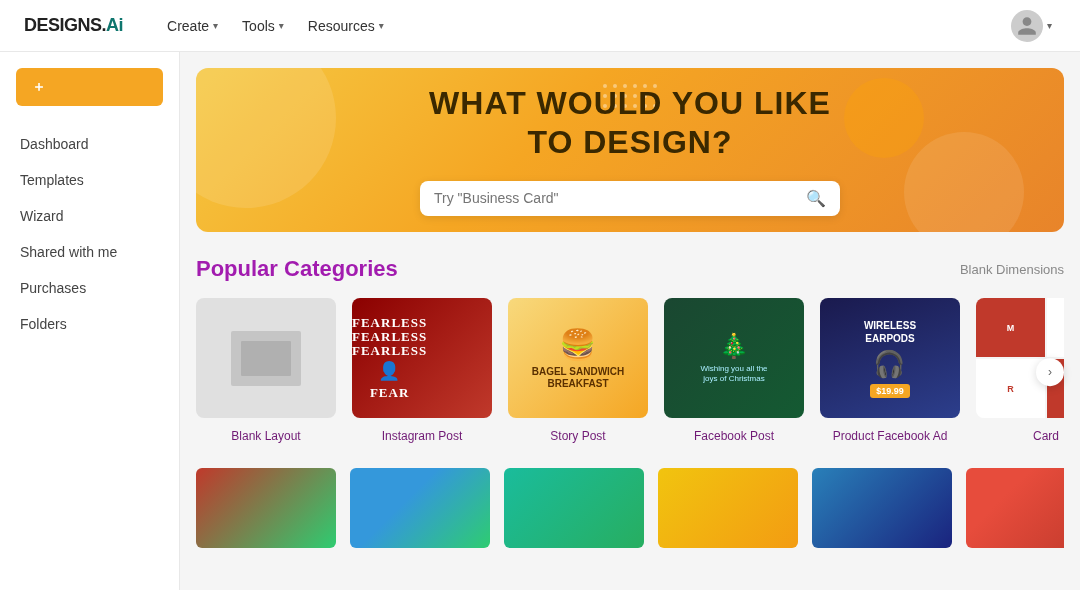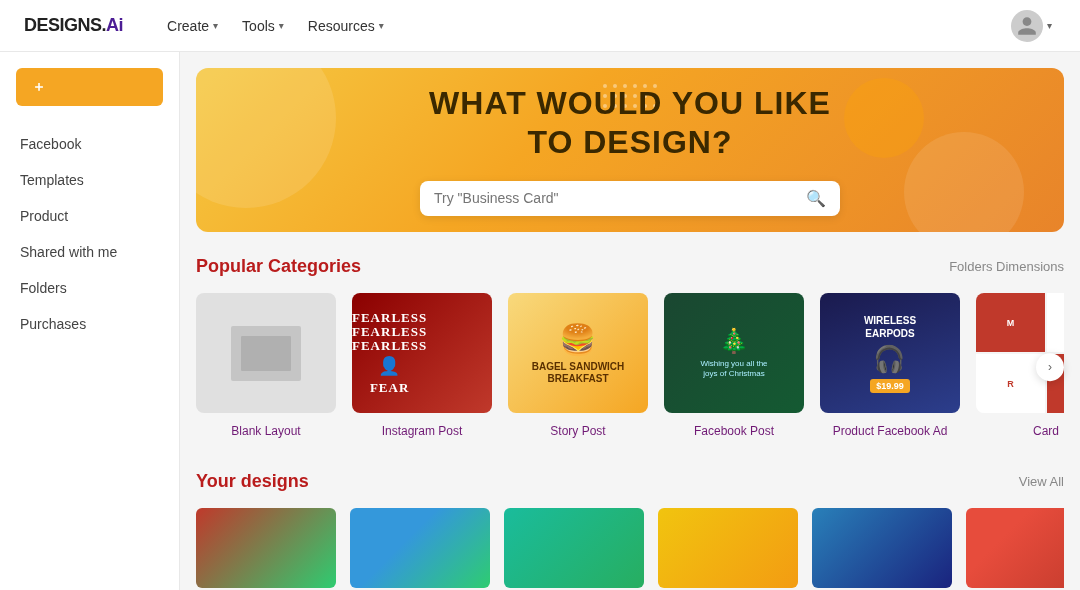--- a/index.html
+++ b/index.html
@@ -6,21 +6,21 @@
     body { font-family: 'Segoe UI', Arial, sans-serif; background: #f5f5f5; width: 1080px; height: 590px; overflow: hidden; display: flex; flex-direction: column; }
 
     
     .header {
       display: flex; align-items: center; background: #fff;
       padding: 0 24px; height: 52px; border-bottom: 1px solid #e8e8e8;
       flex-shrink: 0; z-index: 10;
     }
     .logo { display: flex; align-items: center; margin-right: 32px; }
     .logo-text { font-weight: 700; font-size: 18px; color: #222; letter-spacing: -0.5px; }
-    .logo-ai { color: #4c1d95; font-weight: 800; }
+    .logo-ai { color: #0f766e; font-weight: 800; }
     .nav { display: flex; align-items: center; flex: 1; }
     .nav-item {
       display: flex; align-items: center; gap: 4px;
       padding: 6px 12px; cursor: pointer; font-size: 14px; color: #333;
       border-radius: 4px; font-weight: 500;
     }
     .chevron { font-size: 10px; color: #666; }
     .header-right { display: flex; align-items: center; gap: 8px; }
     .avatar-btn {
       display: flex; align-items: center; gap: 4px; cursor: pointer;
@@ -94,21 +94,21 @@
       background: transparent;
     }
     .search-icon { color: #aaa; font-size: 16px; }
 
     
     .section { padding: 0 16px 16px; }
     .section-header {
       display: flex; justify-content: space-between; align-items: center;
       margin-bottom: 16px; padding-top: 8px;
     }
-    .section-title { font-size: 18px; font-weight: 700; color: #b91c1c; }
+    .section-title { font-size: 22px; font-weight: 700; color: #a21caf; }
     .section-link { font-size: 13px; color: #888; cursor: pointer; }
 
     .categories-scroll { display: flex; gap: 16px; overflow-x: auto; padding-bottom: 8px; position: relative; }
     .categories-scroll::-webkit-scrollbar { display: none; }
 
     .category-card { flex-shrink: 0; text-align: center; cursor: pointer; }
     .category-img {
       width: 140px; height: 120px; border-radius: 8px; overflow: hidden;
       background: #ddd; margin-bottom: 8px; position: relative;
     }
@@ -187,36 +187,36 @@
   </div>
 </header>
 
 <div class="layout">
 
   <aside class="sidebar">
     <button class="generate-btn">
       <span>＋</span>
     </button>
     <div class="sidebar-item">
-      <span>Facebook</span>
+      <span>Dashboard</span>
     </div>
     <div class="sidebar-item">
       <span>Templates</span>
     </div>
     <div class="sidebar-item">
-      <span>Product</span>
+      <span>Wizard</span>
     </div>
     <div class="sidebar-item">
       <span>Shared with me</span>
     </div>
     <div class="sidebar-item">
+      <span>Purchases</span>
+    </div>
+    <div class="sidebar-item">
       <span>Folders</span>
-    </div>
-    <div class="sidebar-item">
-      <span>Purchases</span>
     </div>
   </aside>
 
   <main class="main">
 
     <div class="hero">
       <div class="hero-blob1"></div>
       <div class="hero-blob2"></div>
       <div class="hero-blob3"></div>
       <div class="hero-dots">
@@ -251,21 +251,21 @@
       </div>
       <div class="hero-search">
         <input type="text" placeholder="Try &quot;Business Card&quot;" style="">
         <span class="search-icon">🔍</span>
       </div>
     </div>
 
     <div class="section">
       <div class="section-header">
         <span class="section-title">Popular Categories</span>
-        <span class="section-link">Folders Dimensions</span>
+        <span class="section-link">Blank Dimensions</span>
       </div>
       <div class="categories-wrapper">
         <div class="categories-scroll">
 
           <div class="category-card">
             <div class="category-img cat-blank">
               <div style="width:100%;height:100%;background:#e0e0e0;display:flex;align-items:center;justify-content:center;">
                 <div style="width:70px;height:55px;background:#c5c5c5;border-radius:2px;display:flex;align-items:center;justify-content:center;">
                   <div style="width:50px;height:35px;background:#b0b0b0;border-radius:1px;"></div>
                 </div>
@@ -323,24 +323,20 @@
             </div>
             <span class="category-label">Card</span>
           </div>
 
         </div>
         <div class="scroll-arrow">›</div>
       </div>
     </div>
 
     <div class="section">
-      <div class="section-header">
-        <span class="section-title">Your designs</span>
-        <span class="section-link">View All</span>
-      </div>
       <div class="designs-row">
         <div class="design-thumb design-thumb-1" style="background: linear-gradient(135deg, #c0392b, #2ecc71); border-radius:6px;"></div>
         <div class="design-thumb design-thumb-2" style="background: linear-gradient(135deg, #3498db 40%, #2ecc71 100%); border-radius:6px;"></div>
         <div class="design-thumb design-thumb-3" style="background: linear-gradient(135deg, #1abc9c, #27ae60); border-radius:6px;"></div>
         <div class="design-thumb design-thumb-4" style="background: linear-gradient(135deg, #f1c40f, #f39c12); border-radius:6px;"></div>
         <div class="design-thumb design-thumb-5" style="background: linear-gradient(135deg, #2980b9, #1a237e); border-radius:6px;"></div>
         <div class="design-thumb design-thumb-6" style="background: linear-gradient(135deg, #e74c3c 30%, #c0392b 100%); border-radius:6px;"></div>
 
       </div>
     </div>

